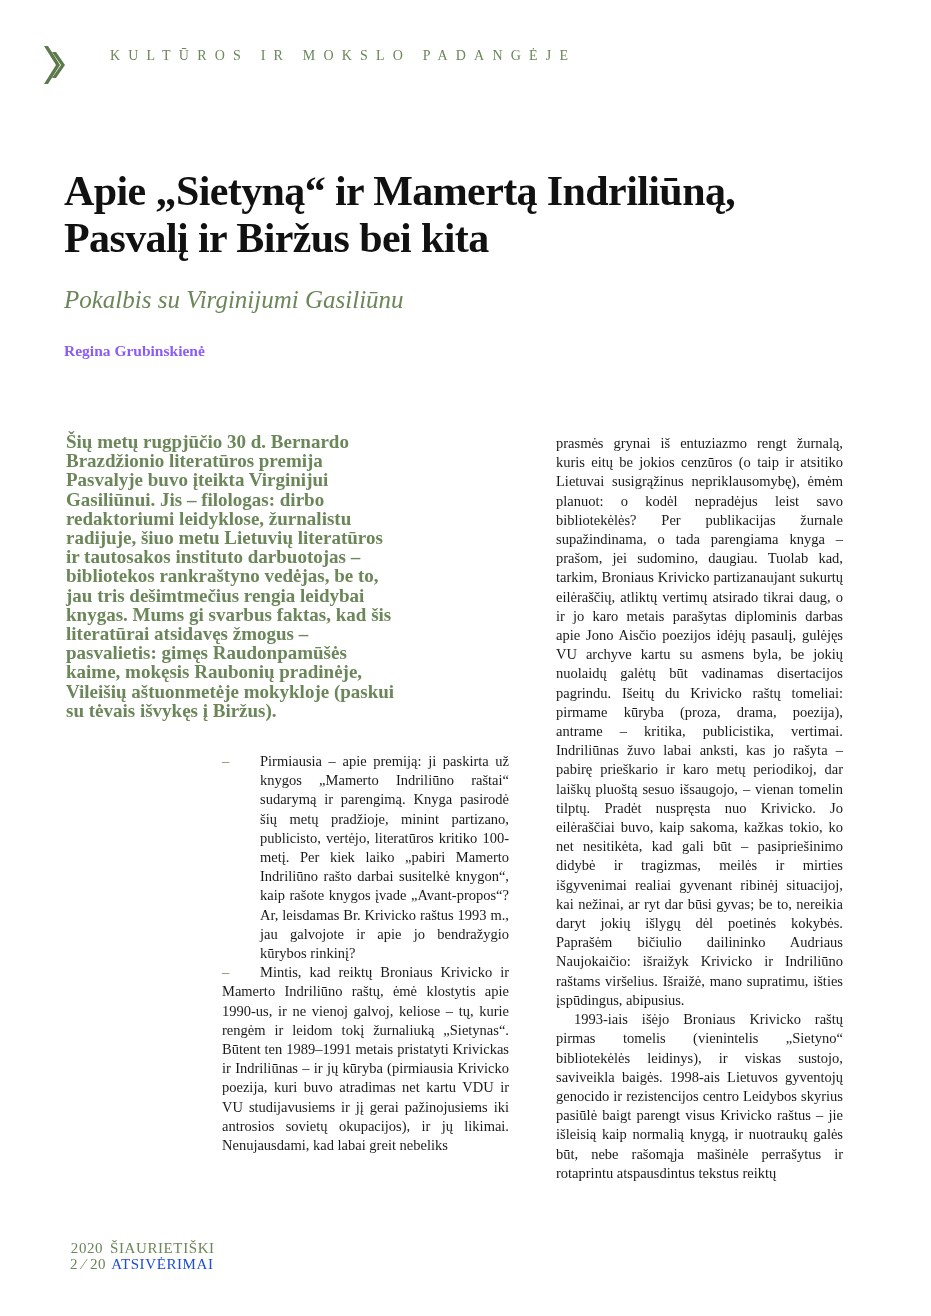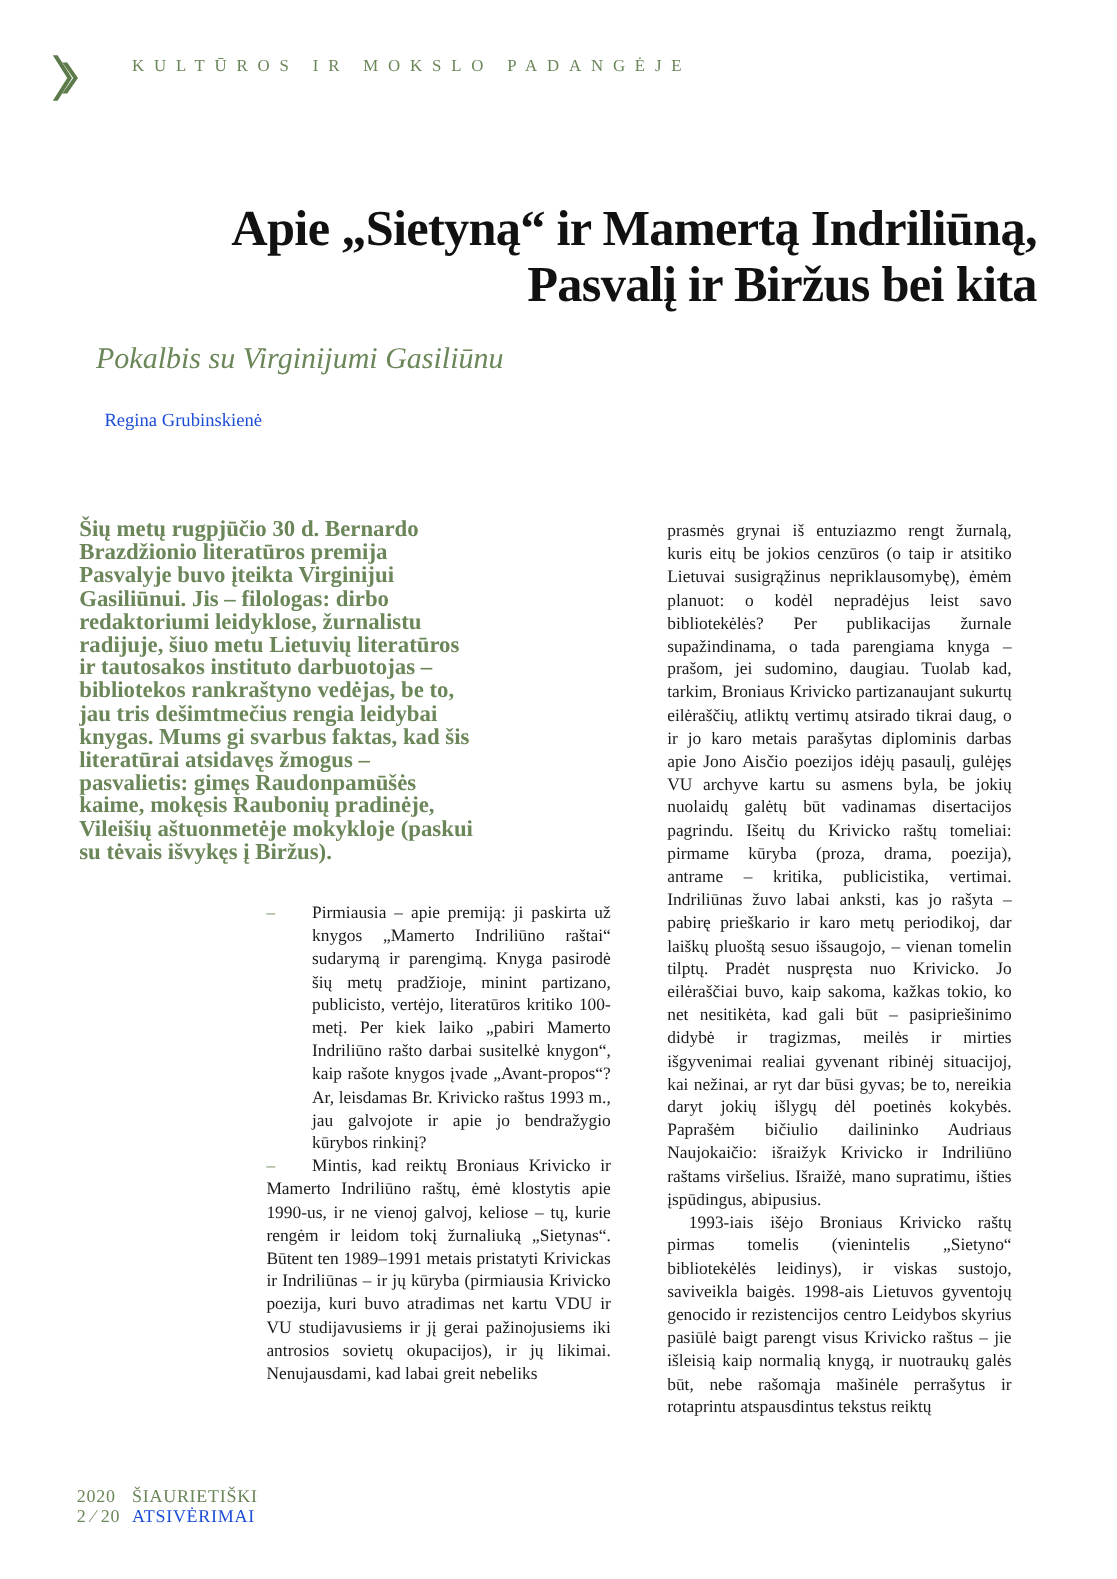--- a/index.html
+++ b/index.html
@@ -9,30 +9,30 @@
     .header-icon { position: absolute; left: 42px; top: 44px; width: 26px; height: 42px; }
     .running-header {
       position: absolute; left: 110px; top: 48px;
       font-size: 14px; letter-spacing: 8.2px; color: #6b8659;
       font-family: "Liberation Serif", serif; white-space: nowrap;
     }
 
     .title {
       position: absolute; left: 64px; top: 168px; width: 800px;
       font-size: 42px; line-height: 47px; font-weight: bold; color: #111;
-      letter-spacing: -0.6px; font-family: "Liberation Serif", serif; text-align: right;
+      letter-spacing: -0.6px; font-family: "Liberation Serif", serif;
     }
     .subtitle {
-      position: absolute; left: 80px; top: 286px;
+      position: absolute; left: 64px; top: 286px;
       font-size: 25px; font-style: italic; color: #6b8659;
       font-family: "Liberation Serif", serif;
     }
     .author {
       position: absolute; left: 64px; top: 342px;
-      font-size: 15.5px; font-weight: normal; color: #1d4ed8; margin-left: 23px;
+      font-size: 15.5px; font-weight: bold; color: #8b5cf6;
     }
 
     .lead {
       position: absolute; left: 66px; top: 432px; width: 330px;
       font-size: 19px; line-height: 19.2px; font-weight: bold; color: #6b8659;
     }
 
     .col-mid {
       position: absolute; left: 222px; top: 752px; width: 287px;
       font-size: 14.5px; line-height: 19.2px; text-align: justify; color: #1a1a1a;
@@ -44,20 +44,21 @@
     .q { position: relative; padding-left: 38px; }
     .dash { position: absolute; left: 0; top: 0; color: #6b8659; }
     .a { position: relative; text-indent: 38px; }
     .a .dash { text-indent: 0; }
     .indent { text-indent: 18px; }
 
     .footer {
       position: absolute; left: 64px; top: 1240px;
       font-size: 15px; line-height: 16px; letter-spacing: 0.6px;
       font-family: "Liberation Serif", serif;
+      text-align: center;
     }
     .footer .row { white-space: nowrap; }
     .footer .num { color: #6b8659; display: inline-block; width: 46px; }
     .footer .mag1 { color: #6b8659; }
     .footer .mag2 { color: #1d4ed8; }
   </style>
 </head>
 <body>
 
 <svg class="header-icon" viewBox="0 0 26 42">

